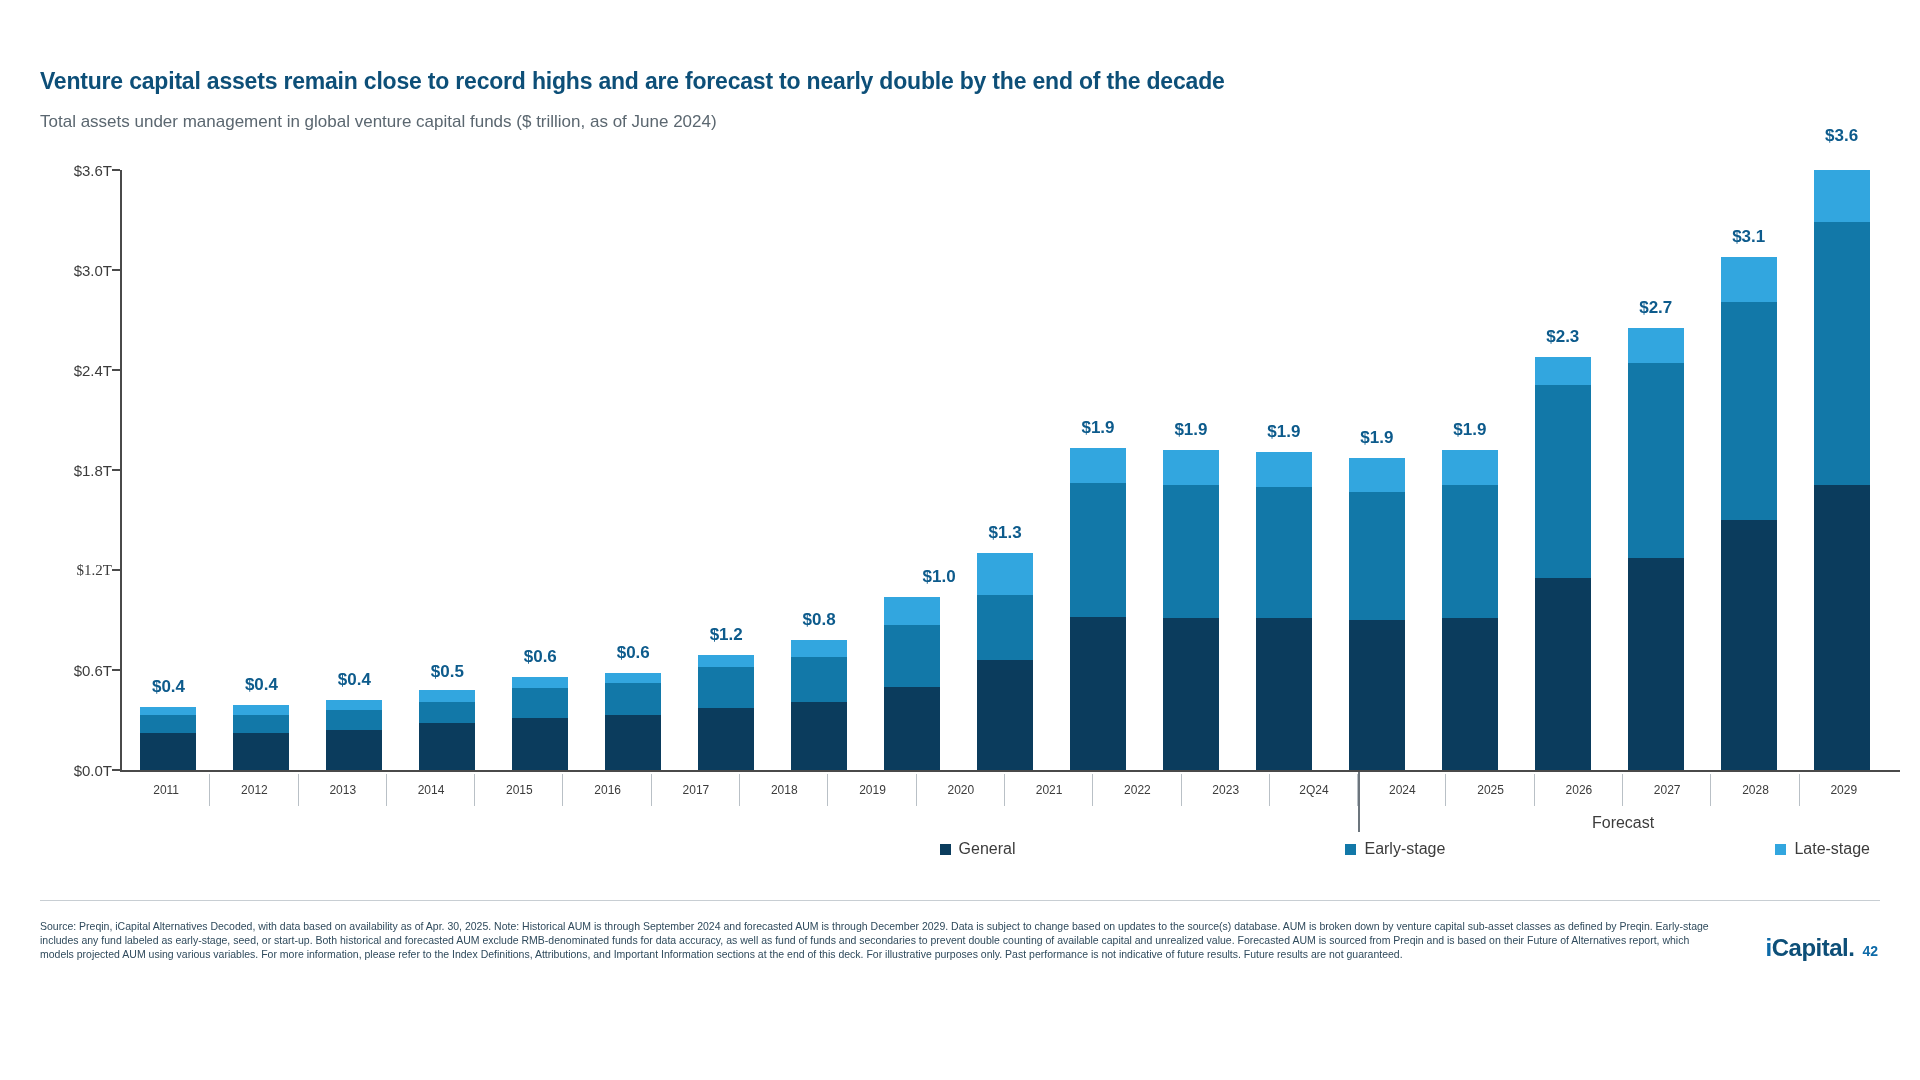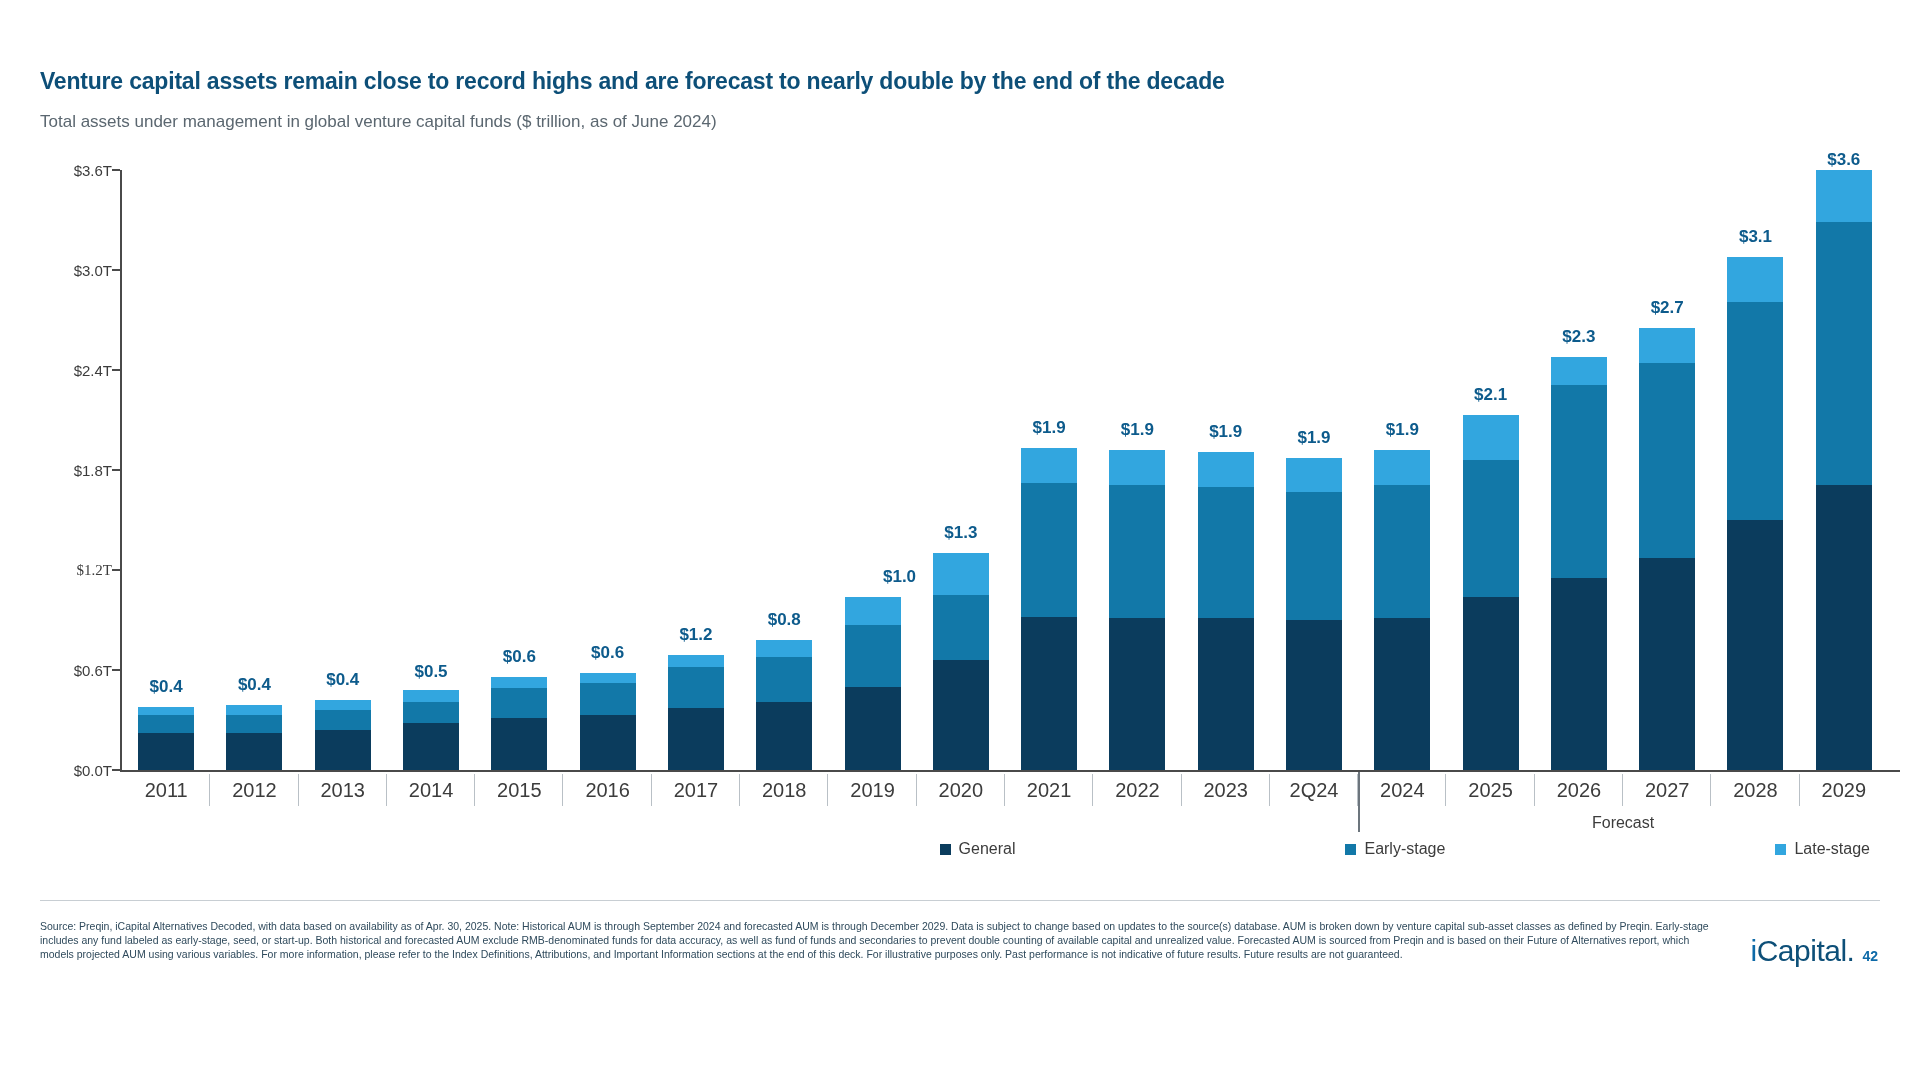--- a/index.html
+++ b/index.html
@@ -64,21 +64,21 @@
 
   
   .xaxis-line {
     position: absolute; left: 80px; top: 620px; width: 1780px; height: 2px; background: #4a4a4a;
   }
   .xlabels {
     position: absolute; left: 82px; top: 622px; right: 0; height: 36px;
     display: flex;
   }
   .xlabel {
-    flex: 1 1 0; text-align: center; font-size: 20px; color: #3c3c3c;
+    flex: 1 1 0; text-align: center; font-size: 12px; color: #3c3c3c;
     line-height: 36px; position: relative;
   }
   .xlabel .divider {
     position: absolute; right: 0; top: 2px; width: 1px; height: 32px; background: #b9c0c6;
   }
 
   
   .forecast-line {
     position: absolute; top: 622px; width: 2px; height: 60px; background: #6c757d;
   }
@@ -101,21 +101,21 @@
     position: absolute; left: 40px; top: 900px; width: 1840px; height: 1px; background: #c8ced3;
   }
   .source {
     position: absolute; left: 40px; top: 920px; width: 1680px;
     font-size: 10.5px; line-height: 1.33; color: #2f4a5c;
   }
   .brand {
     position: absolute; right: 42px; top: 934px;
     display: flex; align-items: baseline; gap: 8px;
   }
-  .brand-logo { font-size: 30px; color: #0d6aa8; font-weight: normal; letter-spacing: -0.5px; }
+  .brand-logo { font-size: 24px; color: #0d6aa8; font-weight: bold; letter-spacing: -0.5px; }
   .brand-logo .cap { color: #0d4f78; }
   .page-num { font-size: 14px; color: #0d6aa8; font-weight: bold; }
 </style>
 </head>
 <body>
 
 <div id="page">
 
   <div class="title">Venture capital assets remain close to record highs and are forecast to nearly double by the end of the decade</div>
   <div class="subtitle">Total assets under management in global venture capital funds ($ trillion, as of June 2024)</div>
@@ -255,28 +255,20 @@
         <div class="bar-slot">
           <div class="bar">
             <div class="seg" style="height: 151.667px; background: rgb(11, 60, 93);"></div>
             <div class="seg" style="height: 133.333px; background: rgb(18, 120, 168);"></div>
             <div class="seg" style="height: 35px; background: rgb(50, 166, 223);"></div>
             <div class="bar-label" style="bottom: 330px;">$1.9</div>
           </div>
         </div>
         <div class="bar-slot">
           <div class="bar">
-            <div class="seg" style="height: 173.333px; background: rgb(11, 60, 93);"></div>
-            <div class="seg" style="height: 136.667px; background: rgb(18, 120, 168);"></div>
-            <div class="seg" style="height: 45px; background: rgb(50, 166, 223);"></div>
-            <div class="bar-label" style="bottom: 365px;">$2.1</div>
-          </div>
-        </div>
-        <div class="bar-slot">
-          <div class="bar">
             <div class="seg" style="height: 191.667px; background: rgb(11, 60, 93);"></div>
             <div class="seg" style="height: 193.333px; background: rgb(18, 120, 168);"></div>
             <div class="seg" style="height: 28.3333px; background: rgb(50, 166, 223);"></div>
             <div class="bar-label" style="bottom: 423.333px;">$2.3</div>
           </div>
         </div>
         <div class="bar-slot">
           <div class="bar">
             <div class="seg" style="height: 211.667px; background: rgb(11, 60, 93);"></div>
             <div class="seg" style="height: 195px; background: rgb(18, 120, 168);"></div>
@@ -290,21 +282,21 @@
             <div class="seg" style="height: 218.333px; background: rgb(18, 120, 168);"></div>
             <div class="seg" style="height: 45px; background: rgb(50, 166, 223);"></div>
             <div class="bar-label" style="bottom: 523.333px;">$3.1</div>
           </div>
         </div>
         <div class="bar-slot">
           <div class="bar">
             <div class="seg" style="height: 285px; background: rgb(11, 60, 93);"></div>
             <div class="seg" style="height: 263.333px; background: rgb(18, 120, 168);"></div>
             <div class="seg" style="height: 51.6667px; background: rgb(50, 166, 223);"></div>
-            <div class="bar-label" style="bottom: 600px;">$3.6</div>
+            <div class="bar-label" style="bottom: 624px;">$3.6</div>
           </div>
         </div>
       </div>
     <div class="xlabels" id="xlabels">
         <div class="xlabel">2011<div class="divider"></div></div>
         <div class="xlabel">2012<div class="divider"></div></div>
         <div class="xlabel">2013<div class="divider"></div></div>
         <div class="xlabel">2014<div class="divider"></div></div>
         <div class="xlabel">2015<div class="divider"></div></div>
         <div class="xlabel">2016<div class="divider"></div></div>

